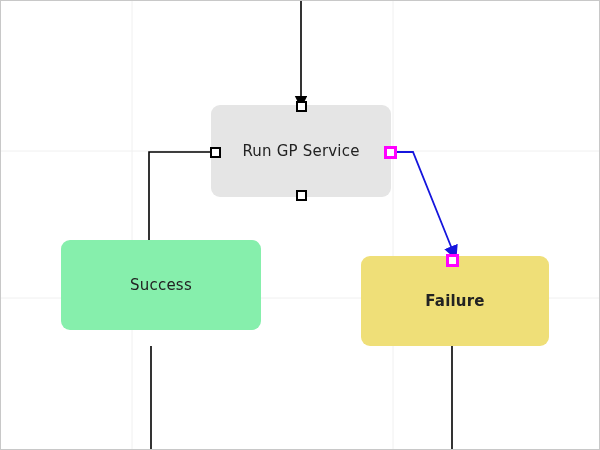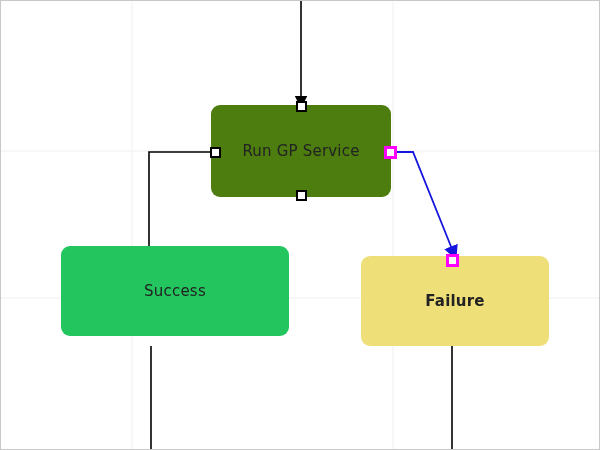--- a/index.html
+++ b/index.html
@@ -88,24 +88,24 @@
     <g id="edge-paths">
         <polyline points="300,0 300,97" fill="none" stroke="#000000" stroke-width="1.6" stroke-linejoin="miter" marker-end="url(#arrow-black)"></polyline>
         <polyline points="214,151 148,151 148,249" fill="none" stroke="#000000" stroke-width="1.6" stroke-linejoin="miter" marker-end="url(#arrow-black)"></polyline>
         <polyline points="396,151 412,151 451,248" fill="none" stroke="#1515dd" stroke-width="1.8" stroke-linejoin="miter" marker-end="url(#arrow-blue)"></polyline>
         <polyline points="150,345 150,450" fill="none" stroke="#000000" stroke-width="1.6" stroke-linejoin="miter"></polyline>
         <polyline points="451,345 451,450" fill="none" stroke="#000000" stroke-width="1.6" stroke-linejoin="miter"></polyline>
       </g>
   </svg>
 
   <div id="node-layer">
-      <div class="node" style="left: 210px; top: 104px; width: 180px; height: 92px; background: #4d7c0f;">
+      <div class="node" style="left: 210px; top: 104px; width: 180px; height: 92px; background: #e5e5e5;">
         <span class="node-label" style="color: rgb(34, 34, 34);">Run GP Service</span>
       </div>
-      <div class="node" style="left: 60px; top: 245px; width: 228px; height: 90px; background: #22c55e;">
+      <div class="node" style="left: 60px; top: 239px; width: 200px; height: 90px; background: #86efac;">
         <span class="node-label" style="color: rgb(34, 34, 34);">Success</span>
       </div>
       <div class="node" style="left: 360px; top: 255px; width: 188px; height: 90px; background: rgb(239, 223, 120);">
         <span class="node-label" style="color: rgb(34, 34, 34); font-weight: bold;">Failure</span>
       </div>
     </div>
   <div id="port-layer">
       <div class="port port-default" style="left: 294.5px; top: 99.5px; border-color: rgb(0, 0, 0);"></div>
       <div class="port port-default" style="left: 208.5px; top: 145.5px; border-color: rgb(0, 0, 0);"></div>
       <div class="port port-selected" style="left: 382.5px; top: 144.5px; border-color: rgb(255, 0, 255);"></div>

